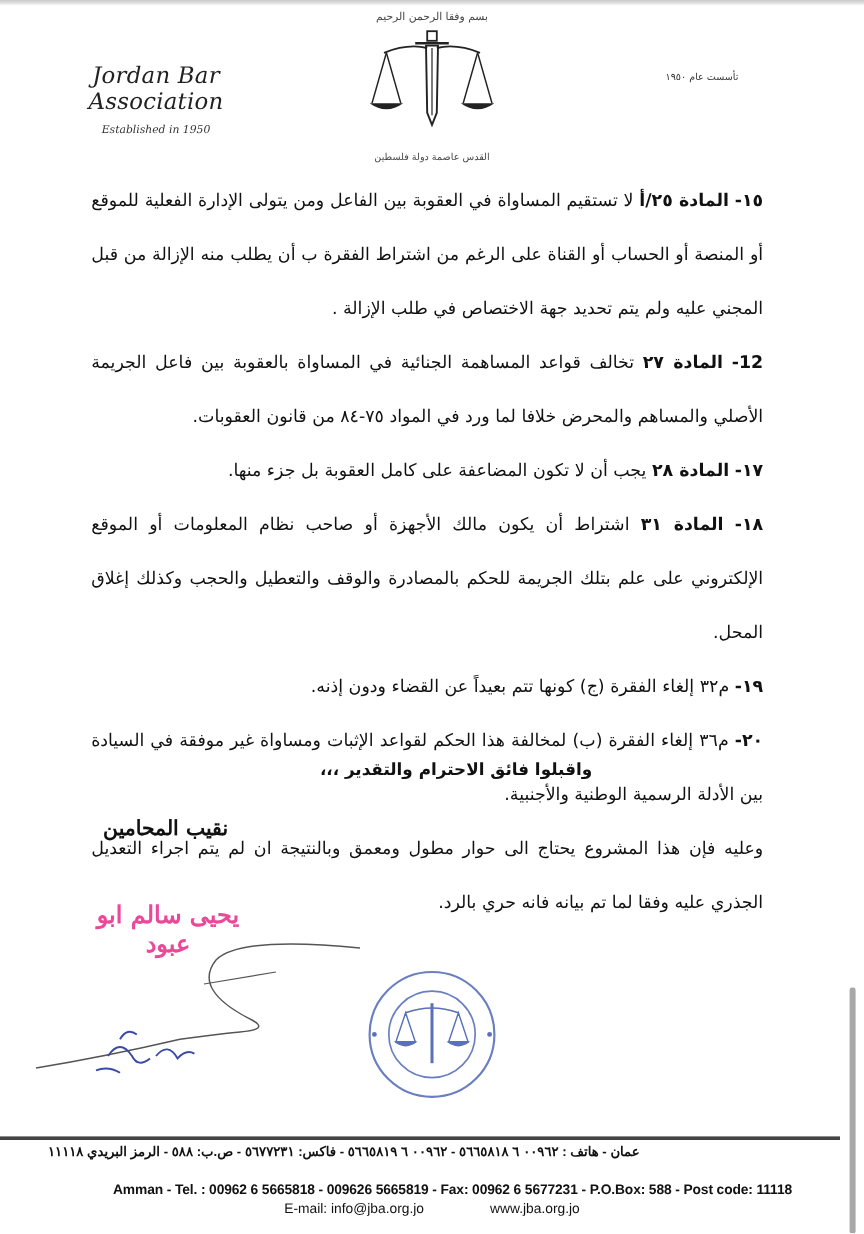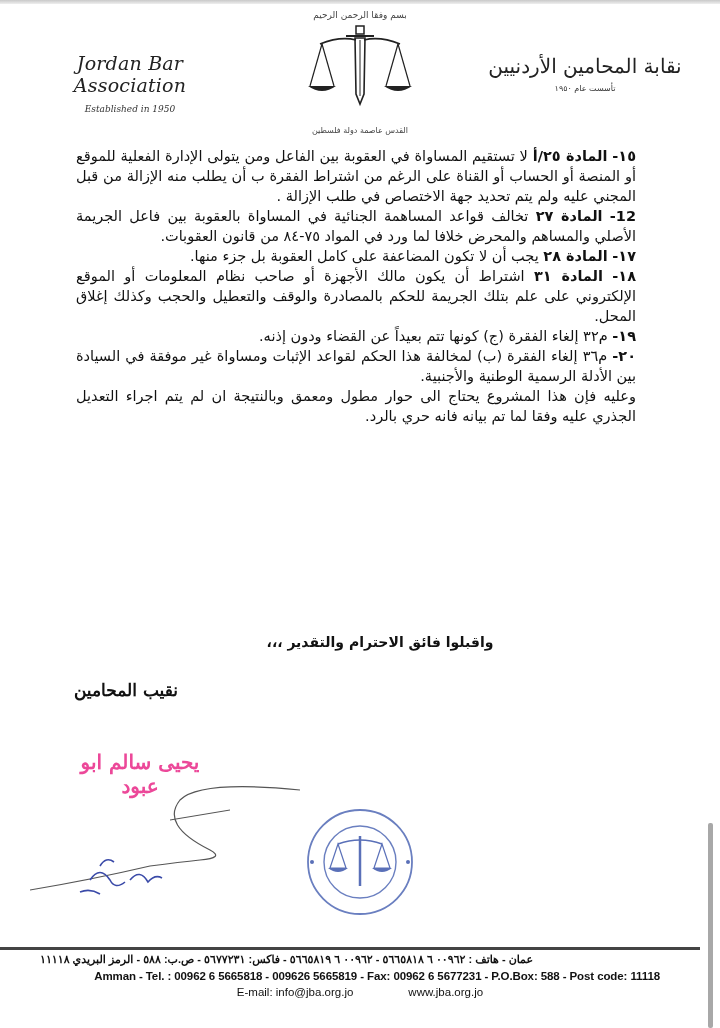--- a/index.html
+++ b/index.html
@@ -13,37 +13,37 @@
     .lh-left .est { font-family: "DejaVu Serif", serif; font-style: italic; font-size: 9px; color: #333; margin-top: 8px; }
     .lh-center { position: absolute; left: 300px; top: 10px; width: 120px; text-align: center; }
     .lh-center .basmala { font-family: "DejaVu Sans", sans-serif; font-size: 9px; color: #444; direction: rtl; }
     .lh-center .emblem { width: 120px; height: 86px; margin-top: 2px; }
     .lh-center .motto { font-family: "DejaVu Sans", sans-serif; font-size: 8px; color: #444; direction: rtl; margin-top: 14px; }
     .lh-right { position: absolute; left: 480px; top: 54px; width: 210px; text-align: center; direction: rtl; }
     .lh-right .name { font-family: "DejaVu Serif", serif; font-size: 20px; color: #222; }
     .lh-right .est { font-family: "DejaVu Sans", sans-serif; font-size: 8px; color: #333; margin-top: 6px; }
 
     
-    .content { position: absolute; left: 76px; top: 146px; width: 560px; direction: rtl; text-align: justify; font-family: "DejaVu Sans", sans-serif; font-size: 14.5px; line-height: 20px; color: #111; }
+    .content { position: absolute; left: 76px; top: 146px; width: 560px; direction: rtl; text-align: justify; font-family: "DejaVu Sans", sans-serif; font-size: 14.5px; line-height: 45px; color: #111; }
     .item { text-indent: 0; }
     .item .num { font-weight: bold; }
     .item .art { font-weight: bold; }
     .closing { position: absolute; left: 240px; top: 634px; width: 280px; text-align: center; direction: rtl; font-family: "DejaVu Sans", sans-serif; font-weight: bold; font-size: 14px; color: #111; }
 
     
-    .sig-title { position: absolute; left: 56px; top: 680px; width: 140px; text-align: center; direction: rtl; font-family: "DejaVu Serif", serif; font-weight: bold; font-size: 17px; color: #111; }
+    .sig-title { position: absolute; left: 68px; top: 680px; width: 140px; text-align: center; direction: rtl; font-family: "DejaVu Serif", serif; font-weight: bold; font-size: 17px; color: #111; }
     .sig-name { position: absolute; left: 70px; top: 750px; width: 140px; text-align: center; direction: rtl; font-family: "DejaVu Serif", serif; font-weight: bold; font-size: 20px; color: #ec4899; }
     .sig-svg { position: absolute; left: 30px; top: 770px; width: 270px; height: 130px; }
     .stamp { position: absolute; left: 290px; top: 800px; width: 140px; height: 130px; }
 
     
     .footer-rule { position: absolute; left: 0; top: 947px; width: 700px; height: 3px; background: #444; }
     .footer { position: absolute; left: 40px; top: 953px; width: 640px; font-family: "Liberation Sans", sans-serif; color: #111; }
     .footer .ar { direction: rtl; text-align: left; font-size: 11px; font-weight: bold; padding-right: 20px; }
-    .footer .en { font-size: 11.5px; font-weight: bold; text-align: right; padding-right: 20px; margin-top: 4px; letter-spacing: -0.1px; }
+    .footer .en { font-size: 11.5px; font-weight: bold; text-align: right; padding-right: 20px; margin-top: 20px; letter-spacing: -0.1px; }
     .footer .contact { margin-top: 4px; display: flex; justify-content: center; gap: 55px; font-size: 11.5px; }
     .scroll-track { position: absolute; left: 708px; top: 823px; width: 5px; height: 205px; background: #a8a8a8; border-radius: 2px; }
   </style>
 </head>
 <body>
 
 <div class="topbar"></div>
 
 <div class="lh-left">
   <div class="name">Jordan Bar Association</div>
@@ -66,21 +66,20 @@
     <path d="M8 64 Q22 74 36 64 Z" fill="#222"></path>
 
     <line x1="98" y1="22" x2="86" y2="64" stroke="#222" stroke-width="1.2"></line>
     <line x1="98" y1="22" x2="110" y2="64" stroke="#222" stroke-width="1.2"></line>
     <path d="M84 64 Q98 74 112 64 Z" fill="#222"></path>
   </svg>
   <div class="motto">القدس عاصمة دولة فلسطين</div>
 </div>
 
 <div class="lh-right">
-  <div class="name">نقابة المحامين الأردنيين</div>
   <div class="est">تأسست عام ١٩٥٠</div>
 </div>
 
 <div class="content">
   <div class="item">
     <span class="num">١٥-</span>
     <span class="art">المادة ٢٥/أ</span>
     <span>لا تستقيم المساواة في العقوبة بين الفاعل ومن يتولى الإدارة الفعلية للموقع أو المنصة أو الحساب أو القناة على الرغم من اشتراط الفقرة ب أن يطلب منه الإزالة من قبل المجني عليه ولم يتم تحديد جهة الاختصاص في طلب الإزالة .</span>
   </div>
   <div class="item">

